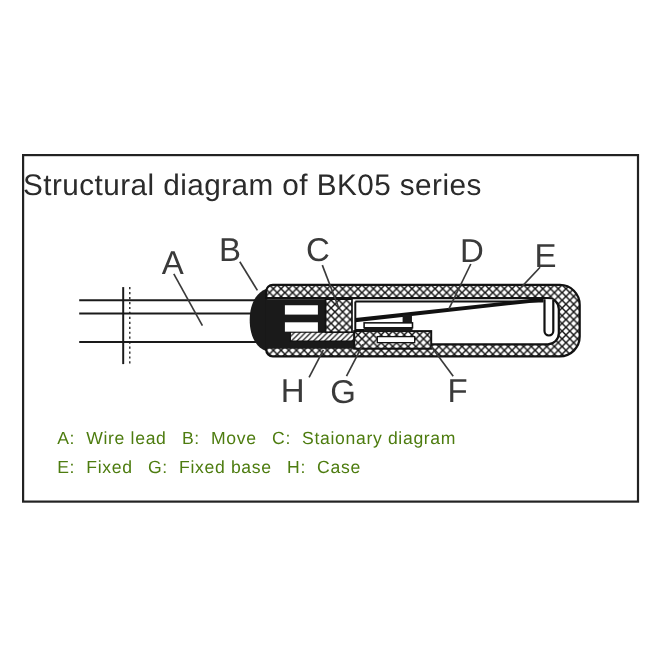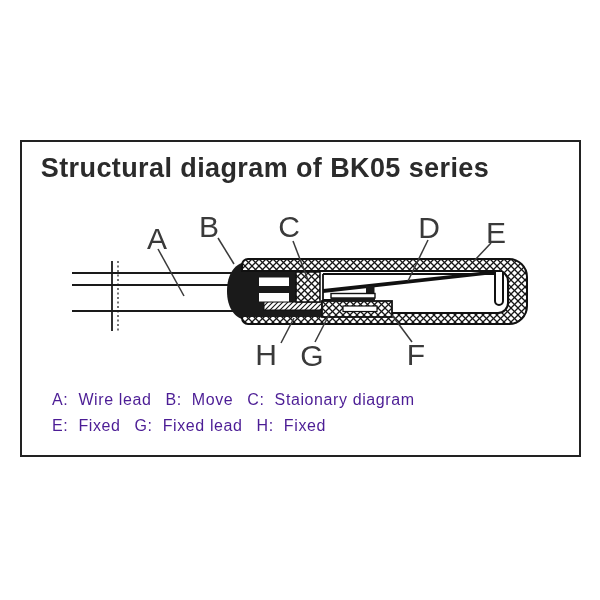--- a/index.html
+++ b/index.html
@@ -3,26 +3,26 @@
 <meta charset="utf-8">
 <style>
   html,body{margin:0;padding:0;background:#ffffff;}
   #stage{
     position:relative;width:600px;height:600px;background:#ffffff;
     font-family:"Liberation Sans", sans-serif;overflow:hidden;
   }
   #art{position:absolute;left:0;top:0;}
   .title{
     position:absolute;left:21px;top:153px;width:488px;
-    text-align:center;font-size:27px;font-weight:700;color:#2b2b2b;
+    text-align:left;font-size:27px;font-weight:400;color:#2b2b2b;
     letter-spacing:0.4px;
   }
   .legend{
     position:absolute;left:52px;top:391px;width:500px;
-    color:#4c1d95;font-size:16px;letter-spacing:0.6px;
+    color:#4d7c0f;font-size:16px;letter-spacing:0.6px;
   }
   .legend-row{display:flex;gap:14px;margin-bottom:8px;}
   .legend-item{white-space:pre;}
   svg text{
     font-family:"Liberation Sans", sans-serif;
     font-size:30px;fill:#3a3a3a;
   }
 </style>
 </head>
 <body>
@@ -116,18 +116,18 @@
   <div class="title">Structural diagram of BK05 series</div>
 
   <div class="legend">
     <div class="legend-row">
       <span class="legend-item">A:  Wire lead</span>
       <span class="legend-item">B:  Move</span>
       <span class="legend-item">C:  Staionary diagram</span>
     </div>
     <div class="legend-row">
       <span class="legend-item">E:  Fixed</span>
-      <span class="legend-item">G:  Fixed lead</span>
-      <span class="legend-item">H:  Fixed</span>
+      <span class="legend-item">G:  Fixed base</span>
+      <span class="legend-item">H:  Case</span>
     </div>
   </div>
 
 </div>
 
 </body></html>

